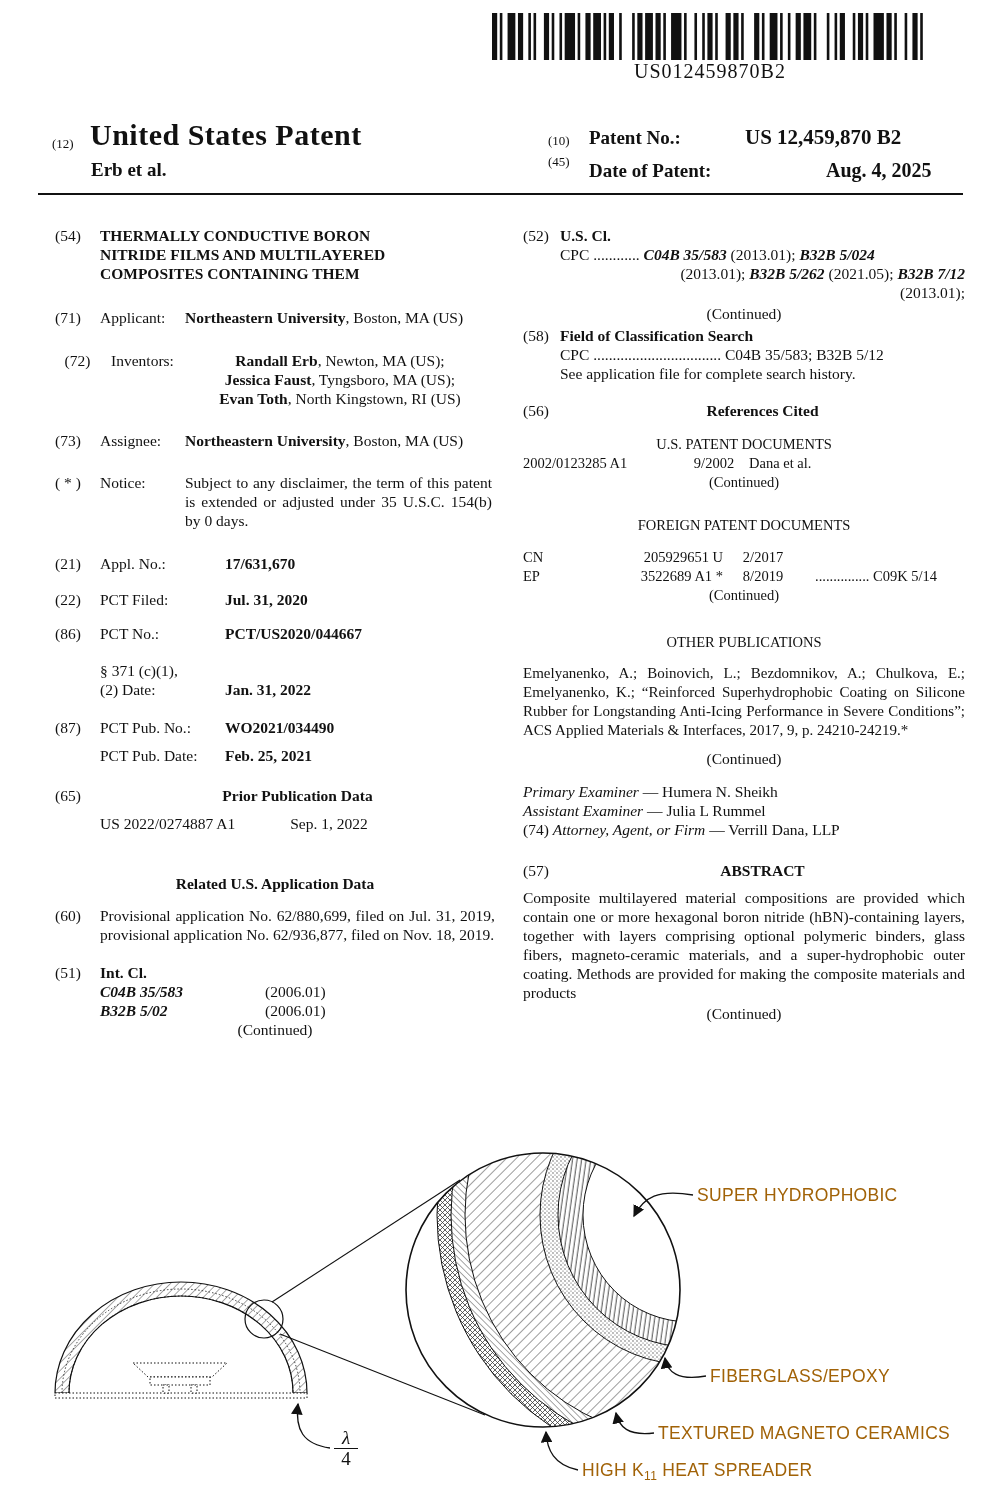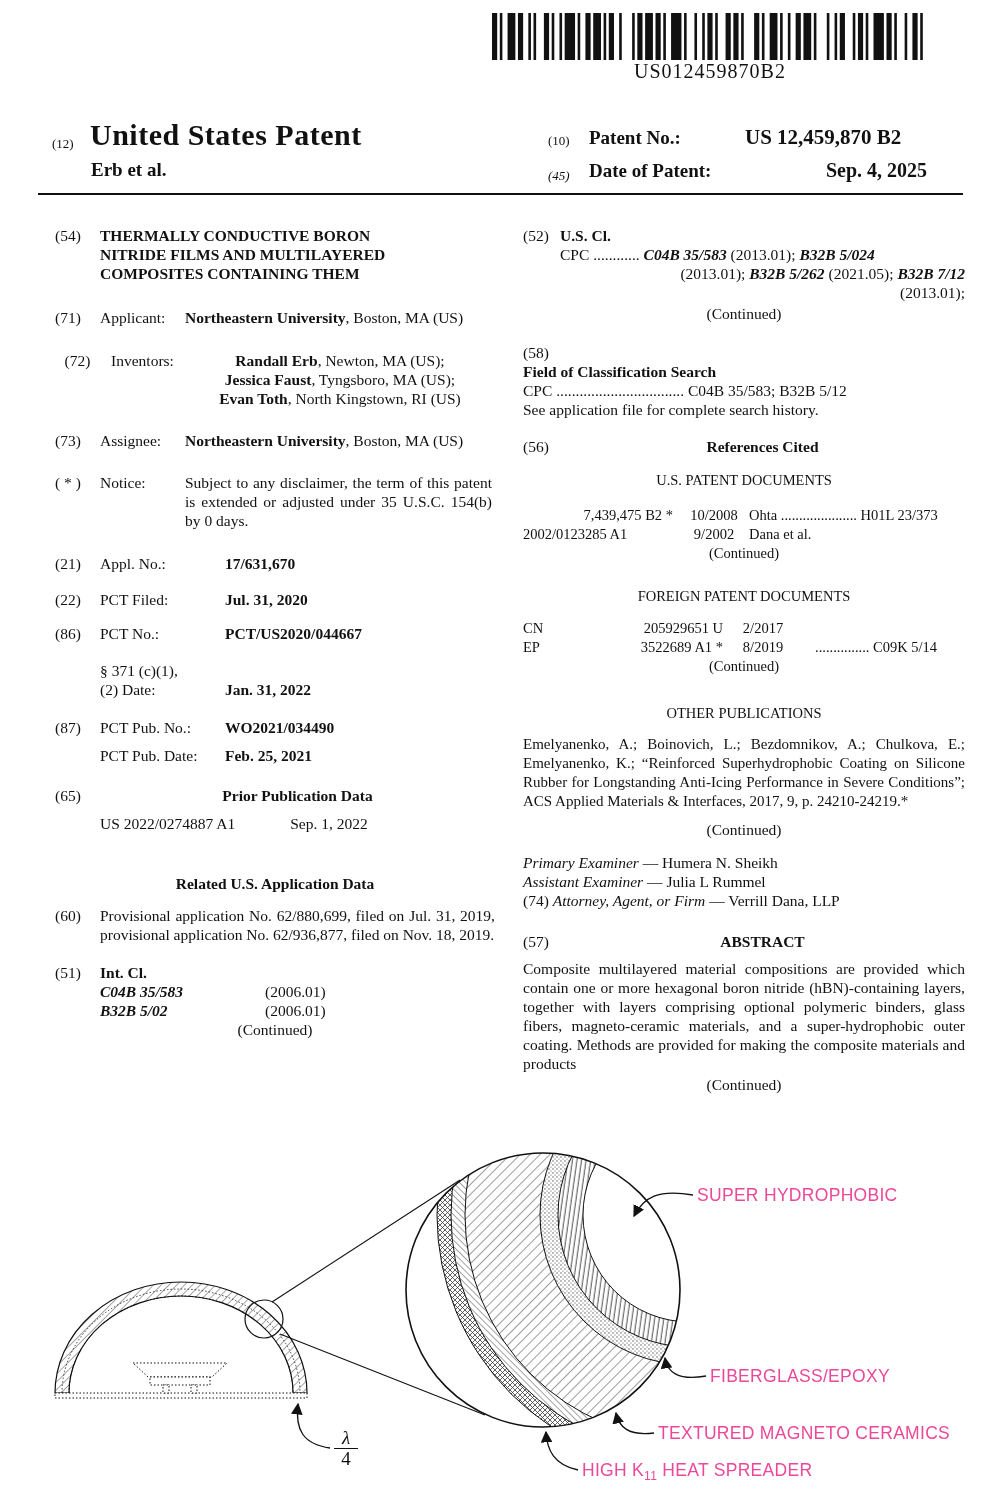--- a/index.html
+++ b/index.html
@@ -36,21 +36,21 @@
   
   .tc1{flex:none;width:150px;text-align:right;padding-right:6px;}
   .tc2{flex:none;width:70px;text-align:center;}
   .tc3{flex:1;}
   .fc1{flex:none;width:50px;}
   .fc2{flex:none;width:150px;text-align:right;}
   .fc3{flex:none;width:80px;text-align:center;}
   .fc4{flex:1;padding-left:12px;}
   
   .flab{position:absolute;font-family:"Liberation Sans",sans-serif;font-size:17.5px;
-        color:#ec4899;white-space:nowrap;letter-spacing:0.3px;}
+        color:#a16207;white-space:nowrap;letter-spacing:0.3px;}
   .sub11{font-size:12px;vertical-align:-4px;}
   .lam{position:absolute;left:334px;top:1428px;width:24px;text-align:center;
        font-size:19px;line-height:20px;font-style:italic;}
   .lam .bar{border-top:1.5px solid #111;font-style:normal;}
 </style>
 </head>
 <body>
 
 <div class="page">
 
@@ -107,23 +107,23 @@
       <rect x="428.21" y="0" width="2.60" height="47" fill="#111"></rect>
     </svg>
   <div class="bc-num">US012459870B2</div>
 
   <span class="abs h-num" style="left:52px;top:136px;">(12)</span>
   <span class="abs h-title" style="left:90px;top:118px;">United States Patent</span>
   <span class="abs h-sub" style="left:91px;top:159px;">Erb et al.</span>
   <span class="abs h-num" style="left:548px;top:133px;">(10)</span>
   <span class="abs h-lbl" style="left:589px;top:127px;">Patent No.:</span>
   <span class="abs h-val" style="left:745px;top:125px;">US 12,459,870 B2</span>
-  <span class="abs h-num" style="left:548px;top:168px;font-style:italic;">(45)</span>
+  <span class="abs h-num" style="left:548px;top:154px;">(45)</span>
   <span class="abs h-lbl" style="left:589px;top:160px;">Date of Patent:</span>
-  <span class="abs h-val" style="left:826px;top:159px;font-size:20px;">Sep. 4, 2025</span>
+  <span class="abs h-val" style="left:826px;top:159px;font-size:20px;">Aug. 4, 2025</span>
   <div class="rule"></div>
 
   <div class="col col-l">
 
     <div class="fr" style="margin-top:4px;">
       <div class="fn">(54)</div>
       <div class="fv title">THERMALLY CONDUCTIVE BORON NITRIDE FILMS AND MULTILAYERED COMPOSITES CONTAINING THEM</div>
     </div>
 
     <div class="fr" style="margin-top:25px;">
@@ -240,41 +240,36 @@
       <div class="fn-r">(52)</div>
       <div class="fv">
         <div class="b">U.S. Cl.</div>
         <div><span>CPC ............ </span><span class="bi">C04B 35/583</span><span> (2013.01); </span><span class="bi">B32B 5/024</span></div>
         <div class="rt"><span>(2013.01); </span><span class="bi">B32B 5/262</span><span> (2021.05); </span><span class="bi">B32B 7/12</span></div>
         <div class="rt">(2013.01);</div>
       </div>
     </div>
     <div class="ctr" style="margin-top:2px;">(Continued)</div>
 
-    <div class="fr" style="margin-top:20px;flex-direction:column;">
+    <div class="fr" style="margin-top:3px;">
       <div class="fn-r">(58)</div>
       <div class="fv">
         <div class="b">Field of Classification Search</div>
         <div>CPC ................................. C04B 35/583; B32B 5/12</div>
         <div>See application file for complete search history.</div>
       </div>
     </div>
 
     <div class="fr" style="margin-top:18px;">
       <div class="fn-r">(56)</div>
       <div class="fv ctr b">References Cited</div>
     </div>
 
     <div class="ctr small" style="margin-top:15px;">U.S. PATENT DOCUMENTS</div>
 
-    <div class="fr small" style="margin-top:16px;">
-      <span class="tc1">7,439,475 B2 *</span>
-      <span class="tc2">10/2008</span>
-      <span class="tc3">Ohta ..................... H01L 23/373</span>
-    </div>
     <div class="fr small">
       <span class="tc1" style="text-align:left;">2002/0123285 A1</span>
       <span class="tc2">9/2002</span>
       <span class="tc3">Dana et al.</span>
     </div>
     <div class="ctr small">(Continued)</div>
 
     <div class="ctr small" style="margin-top:24px;">FOREIGN PATENT DOCUMENTS</div>
     <div class="fr small" style="margin-top:13px;">
       <span class="fc1">CN</span>

